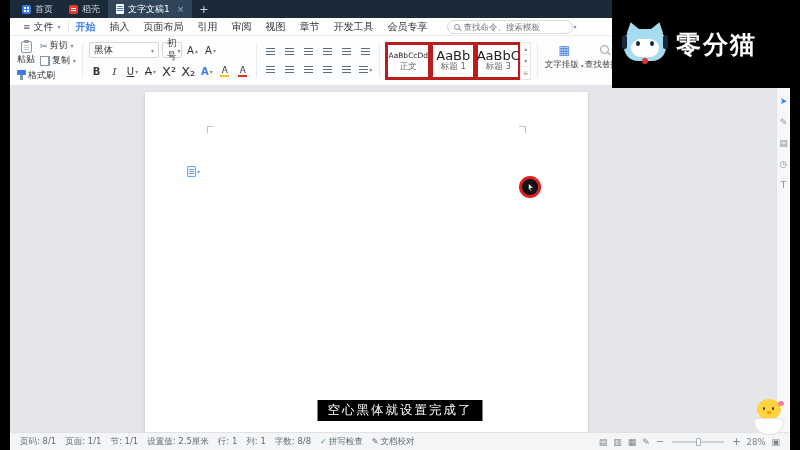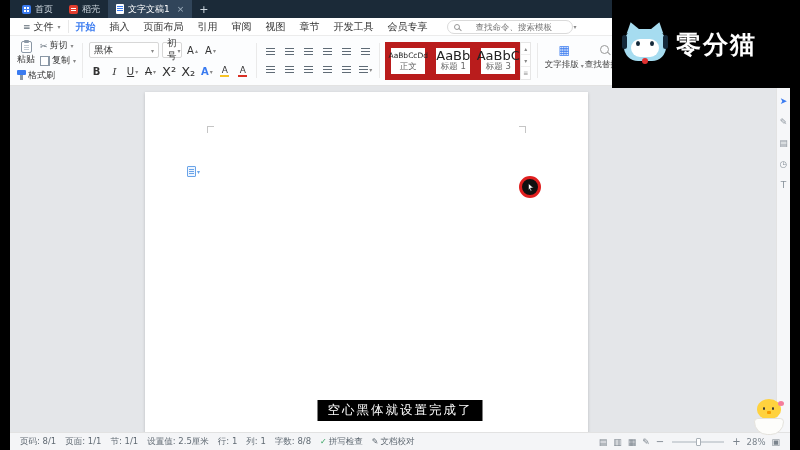--- a/index.html
+++ b/index.html
@@ -31,21 +31,21 @@
              font-size:10px; color:#333; padding:0 6px; flex:none; }
   .filebtn { display:flex; align-items:center; gap:3px; padding:0 7px; border-right:1px solid #e8e8e8; height:13px; }
   .mitem { padding:0 7px; white-space:nowrap; }
   .mitem.active { color:#3a7bf0; font-weight:bold;font-family:Liberation Serif, serif; }
   .searchbox { display:flex; align-items:center; gap:4px; border:1px solid #dadada; border-radius:9px; height:14px;
                padding:0 6px; margin-left:12px; width:126px; }
   .i-mag { width:6px; height:6px; border:1px solid #999; border-radius:50%; position:relative; flex:none; }
   .i-mag::after { content:""; position:absolute; width:4px; height:1px; background:#999; transform:rotate(45deg);
                   right:-3px; bottom:-1px; }
   .i-mag.big { width:9px; height:9px; border-width:1.5px; }
-  .searchbox input { border:none; outline:none; font-size:8.5px; color:#666; width:100%; background:transparent; font-family:inherit;margin-left:12px; }
+  .searchbox input { border:none; outline:none; font-size:8.5px; color:#666; width:100%; background:transparent; font-family:inherit; }
 
   
   .ribbon { height:50px; background:#fcfdfe; border-bottom:1px solid #e3e3e3; display:flex; align-items:stretch;
             padding:2px 4px; flex:none; }
   .rsep { width:1px; background:#eaeaea; margin:5px 3px; flex:none; }
   .rgroup { display:flex; flex-direction:column; justify-content:center; padding:0 3px; flex:none; }
   .mini-caret { font-size:6px; color:#888; margin-left:1px; }
   .gly { font-size:9px; color:#5f6b76; }
 
   .clip { display:grid; grid-template-columns:auto auto; grid-template-rows:15px 15px 14px; column-gap:5px; align-items:center; }
@@ -80,21 +80,21 @@
   .str-l { text-decoration:line-through; }
   .sup-l, .sub-l { font-size:13px; }
   .eff-l { color:#3a7bf0; font-weight:bold; }
 
   .parg { gap:4px; }
   .prow { display:flex; gap:4px; }
   .pbtn { width:15px; height:14px; display:flex; align-items:center; justify-content:center; border-radius:2px; }
   .i-bars { width:9px; height:7px; background:repeating-linear-gradient(to bottom,#5f6b76 0 1px,transparent 1px 3px); }
 
   .stylesg { flex-direction:row; display:flex; align-items:center; }
-  .stylebox { width:46px; height:38px; border:6px solid #b91c1c; background:#fff; display:flex; flex-direction:column;
+  .stylebox { width:46px; height:38px; border:3px solid #b91c1c; background:#fff; display:flex; flex-direction:column;
               align-items:center; justify-content:center; margin-left:-1px; }
   .sb-preview { font-size:7.5px; color:#222; line-height:11px; white-space:nowrap; }
   .sb-preview.big { font-size:13px; }
   .sb-name { font-size:8.5px; color:#666; line-height:11px; white-space:nowrap; }
   .stylescroll { width:11px; height:38px; border:1px solid #e6e6e6; margin-left:-1px; display:flex; flex-direction:column; background:#fff; }
   .ss-cell { flex:1; display:flex; align-items:center; justify-content:center; font-size:6px; color:#888; border-bottom:1px solid #eee; }
   .ss-cell:last-child { border-bottom:none; }
 
   .editg { flex-direction:row; display:flex; align-items:flex-start; padding-top:4px; }
   .ebtn { width:40px; display:flex; flex-direction:column; align-items:center; gap:2px; font-size:8.5px; color:#444; }

